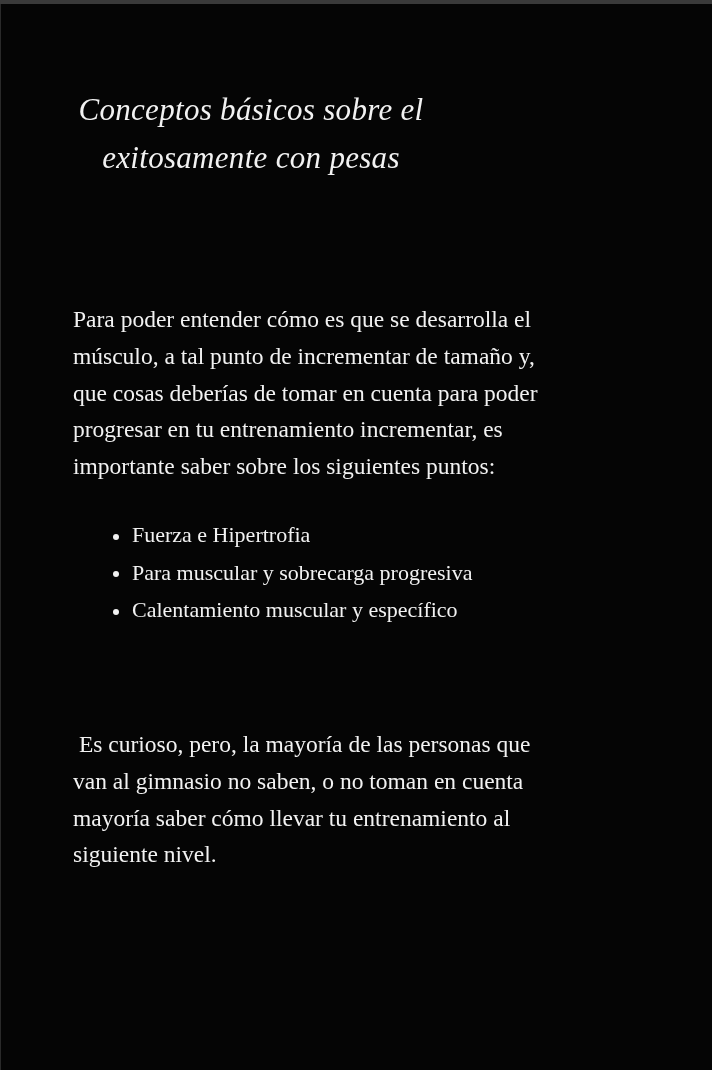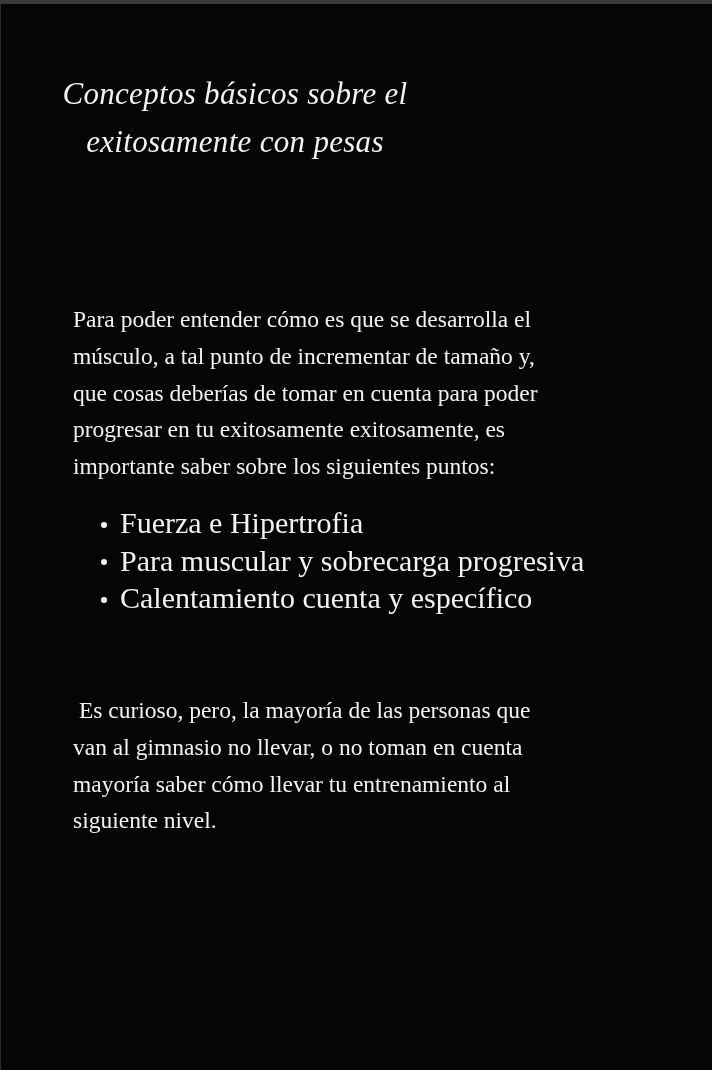--- a/index.html
+++ b/index.html
@@ -32,43 +32,43 @@
     .title {
       position: absolute;
       left: 28px;
       top: 70px;
       width: 414px;
       text-align: center;
       font-style: italic;
       font-size: 31px;
       line-height: 48px;
       font-weight: normal;
-      margin: 0;
+      margin: 16px;
       letter-spacing: 0.3px;
     }
     .title span { display: block; }
     .para {
       position: absolute;
       left: 73px;
       width: 600px;
       font-size: 23.5px;
       line-height: 36.8px;
       margin: 0;
     }
     .para-1 { top: 280px; margin-top: 21px; }
-    .para-2 { top: 692px; }
+    .para-2 { top: 726px; }
     .para span { display: block; white-space: nowrap; }
     .bullets {
       position: absolute;
       left: 98px;
       top: 504px;
-      margin: 0;
+      margin: 12px;
       padding: 0;
       list-style: none;
-      font-size: 30px;
+      font-size: 22px;
       line-height: 37.5px;
     }
     .bullets li {
       display: flex;
       align-items: center;
       white-space: nowrap;
     }
     .bullet-dot {
       display: inline-block;
       width: 6px;
@@ -89,37 +89,37 @@
 
 <h1 class="title">
   <span>Conceptos básicos sobre el</span>
   <span>exitosamente con pesas</span>
 </h1>
 
 <p class="para para-1">
   <span>Para poder entender cómo es que se desarrolla el</span>
   <span>músculo, a tal punto de incrementar de tamaño y,</span>
   <span>que cosas deberías de tomar en cuenta para poder</span>
-  <span>progresar en tu exitosamente exitosamente, es</span>
+  <span>progresar en tu entrenamiento incrementar, es</span>
   <span>importante saber sobre los siguientes puntos:</span>
 </p>
 
 <ul class="bullets">
   <li>
     <span class="bullet-dot"></span>
     <span>Fuerza e Hipertrofia</span>
   </li>
   <li>
     <span class="bullet-dot"></span>
     <span>Para muscular y sobrecarga progresiva</span>
   </li>
   <li>
     <span class="bullet-dot"></span>
-    <span>Calentamiento cuenta y específico</span>
+    <span>Calentamiento muscular y específico</span>
   </li>
 </ul>
 
 <p class="para para-2">
   <span style="white-space:pre;"> Es curioso, pero, la mayoría de las personas que</span>
-  <span>van al gimnasio no llevar, o no toman en cuenta</span>
+  <span>van al gimnasio no saben, o no toman en cuenta</span>
   <span>mayoría saber cómo llevar tu entrenamiento al</span>
   <span>siguiente nivel.</span>
 </p>
 
 </body></html>

